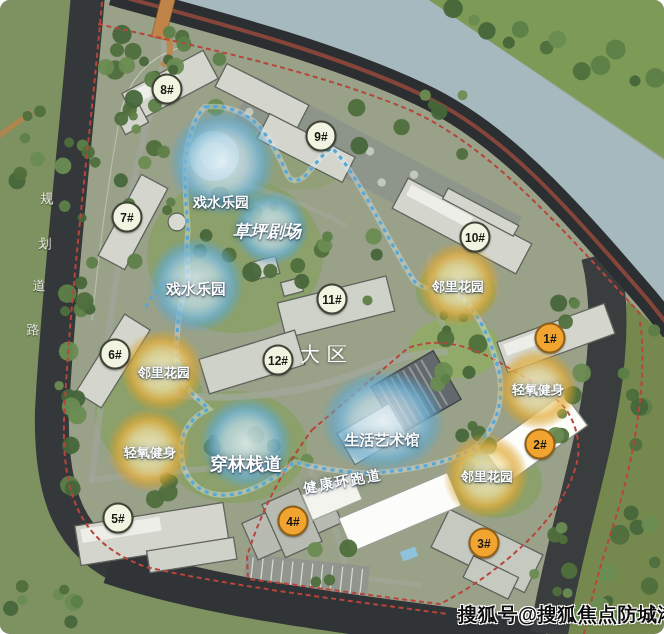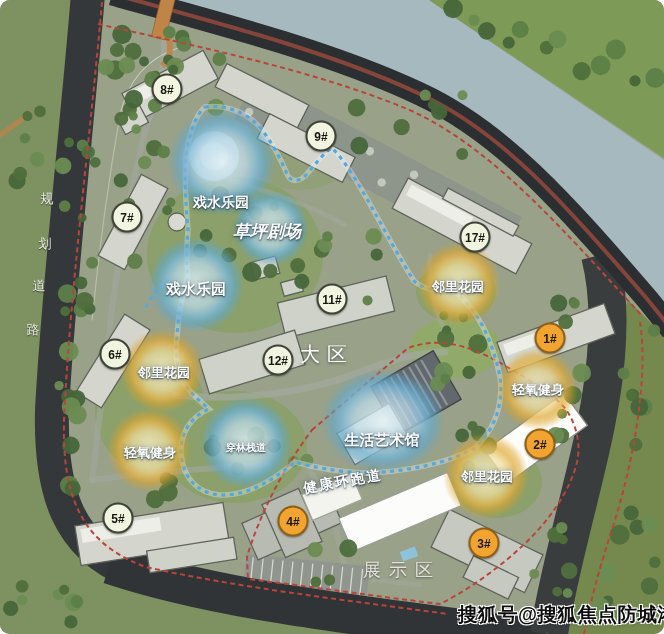--- a/index.html
+++ b/index.html
@@ -445,40 +445,39 @@
   <div class="layer">
 
     <span class="road-char" style="left:47px;top:199px;">规</span>
     <span class="road-char" style="left:45px;top:244px;">划</span>
     <span class="road-char" style="left:39px;top:286px;">道</span>
     <span class="road-char" style="left:33px;top:330px;">路</span>
 
     <div class="feature-label" style="left:221px;top:171px;font-size:14px;margin-top:32px;">戏水乐园</div>
     <div class="feature-label" style="left:267px;top:231px;font-size:17px;font-style:italic;">草坪剧场</div>
     <div class="feature-label" style="left:196px;top:289px;font-size:15px;">戏水乐园</div>
-    <div class="feature-label" style="left:246px;top:448px;font-size:10px;">穿林栈道</div>
+    <div class="feature-label" style="left:246px;top:464px;font-size:18px;">穿林栈道</div>
     <div class="feature-label" style="left:382px;top:440px;font-size:15px;">生活艺术馆</div>
     <div class="feature-label" style="left:458px;top:287px;font-size:13px;">邻里花园</div>
     <div class="feature-label" style="left:164px;top:373px;font-size:13px;">邻里花园</div>
     <div class="feature-label" style="left:150px;top:453px;font-size:13px;">轻氧健身</div>
     <div class="feature-label" style="left:538px;top:390px;font-size:13px;">轻氧健身</div>
     <div class="feature-label" style="left:487px;top:477px;font-size:13px;">邻里花园</div>
 
     <div class="zone-label" id="zone-main" style="left:327px;top:354px;">大区</div>
-    <div class="zone-label" id="zone-display" style="left:402px;top:570px;">展示区</div>
     <div class="track-label" style="left:343px;top:482px;">健康环跑道</div>
 
     <div class="badge orange" style="left:550px;top:338px;">1#</div>
     <div class="badge orange" style="left:540px;top:444px;">2#</div>
     <div class="badge orange" style="left:484px;top:543px;">3#</div>
     <div class="badge orange" style="left:293px;top:521px;">4#</div>
     <div class="badge pale" style="left:118px;top:518px;">5#</div>
     <div class="badge pale" style="left:115px;top:354px;">6#</div>
     <div class="badge pale" style="left:127px;top:217px;">7#</div>
     <div class="badge pale" style="left:167px;top:89px;">8#</div>
     <div class="badge pale" style="left:321px;top:136px;">9#</div>
-    <div class="badge pale" style="left:475px;top:237px;">17#</div>
+    <div class="badge pale" style="left:475px;top:237px;">10#</div>
     <div class="badge pale" style="left:332px;top:299px;">11#</div>
     <div class="badge pale" style="left:254px;top:360px;margin-left:24px;">12#</div>
 
     <div class="watermark">搜狐号@搜狐焦点防城港站</div>
   </div>
 </div>
 
 </body></html>

